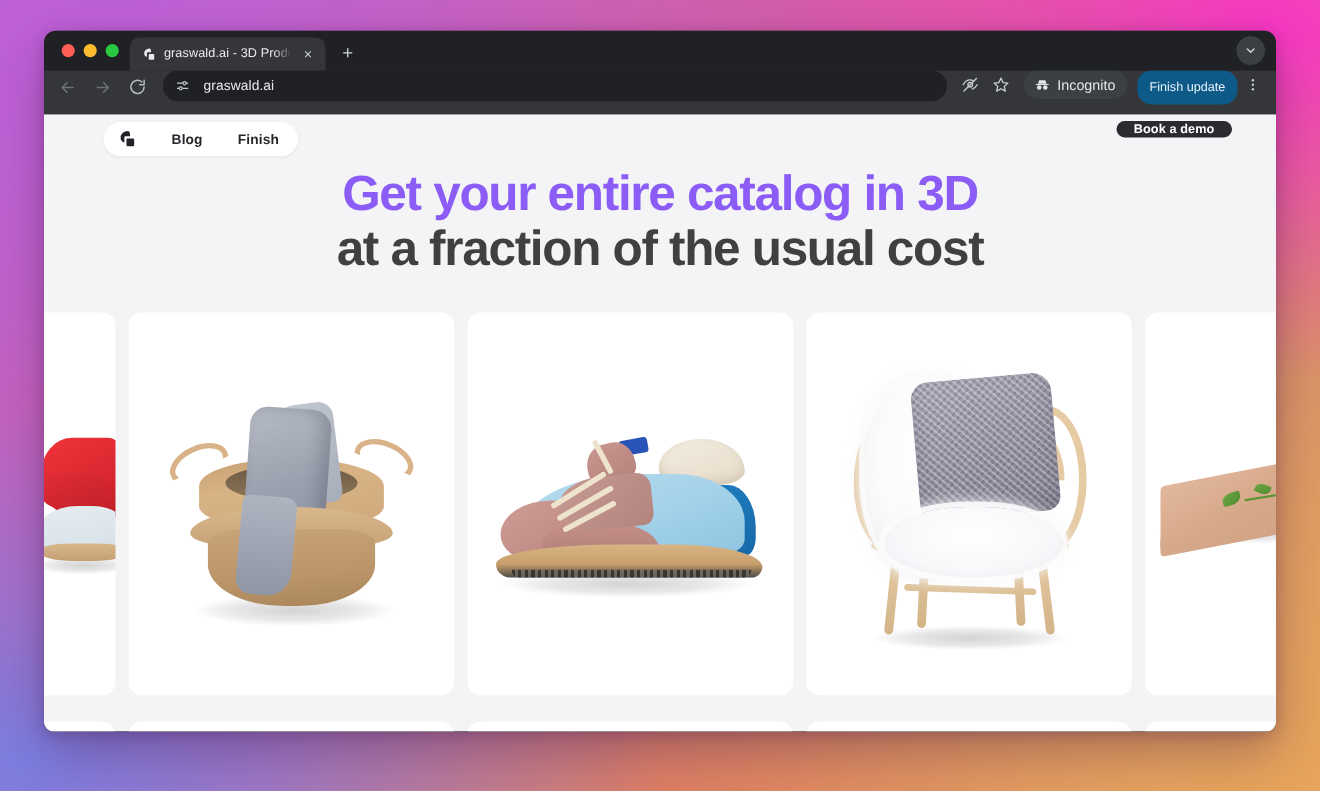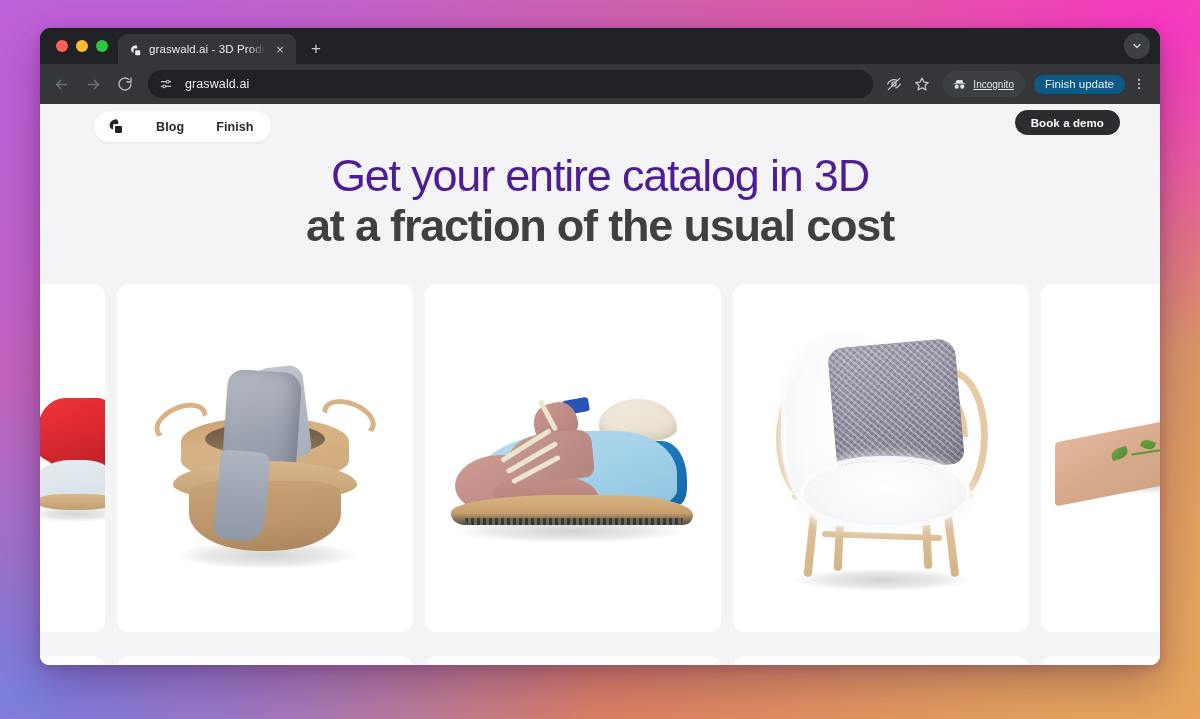--- a/index.html
+++ b/index.html
@@ -67,21 +67,21 @@
   .tabsearch {
     position: absolute; right: 10px; top: 5px;
     width: 26px; height: 26px; border-radius: 50%;
     background: #3c4043; color: #d8dadd;
     display: flex; align-items: center; justify-content: center;
   }
 
   
   .toolbar {
     height: 40px; background: #35363a;
-    display: flex; align-items: center; gap: 2px;
+    display: flex; align-items: flex-start; gap: 2px;
     padding: 0 10px 0 6px; flex: none;
   }
   .navbtn {
     width: 30px; height: 30px; border-radius: 50%;
     display: flex; align-items: center; justify-content: center;
     color: #b9bdc1; flex: none;
   }
   .navbtn.disabled { color: #6d7074; }
   .omnibox {
     flex: 1; height: 28px; background: #202124; border-radius: 14px;
@@ -96,23 +96,23 @@
   .omni-url { color: #e8eaed; font-size: 12.5px; white-space: nowrap; letter-spacing: .1px; }
   .tb-icon {
     width: 26px; height: 26px; border-radius: 50%; color: #c9cdd1;
     display: flex; align-items: center; justify-content: center; flex: none;
   }
   .incognito-chip {
     height: 26px; background: #3c4043; border-radius: 13px;
     display: flex; align-items: center; gap: 6px;
     padding: 0 11px 0 9px; margin-left: 6px; flex: none;
   }
-  .incognito-chip span { color: #e3e5e8; font-size: 10px; text-decoration: underline; }
+  .incognito-chip span { color: #e3e5e8; font-size: 13px; }
   .update-btn {
-    height: 19px; background: #0d5a88; border-radius: 13px;
+    height: 31px; background: #0d5a88; border-radius: 13px;
     display: flex; align-items: center; padding: 0 11px;
     margin-left: 7px; flex: none;
   }
   .update-btn span { color: #e7f1f8; font-size: 11.5px; font-weight: 500; }
   .kebab {
     width: 22px; height: 26px; color: #c9cdd1; flex: none;
     display: flex; align-items: center; justify-content: center;
     letter-spacing: 0; margin-left: 1px;
   }
 
@@ -126,35 +126,35 @@
     position: absolute; left: 54px; top: 7px;
     height: 31px; background: #ffffff; border-radius: 16px;
     display: flex; align-items: center; gap: 32px;
     padding: 0 17px 0 13px;
     box-shadow: 0 1px 3px rgba(20,20,30,.07);
   }
   .brand-logo { width: 17px; height: 17px; position: relative; flex: none; }
   .nav-link { font-size: 12.5px; color: #26272b; font-weight: 600; letter-spacing: .1px; white-space: nowrap; }
   .demo-btn {
     position: absolute; right: 40px; top: 6px;
-    height: 25px; background: #2b2c30; border-radius: 13px;
+    height: 15px; background: #2b2c30; border-radius: 13px;
     display: flex; align-items: center; padding: 0 16px;
   }
   .demo-btn span { color: #fff; font-size: 11.5px; font-weight: 600; letter-spacing: .1px; }
 
   
   .hero {
     position: absolute; left: 0; right: 0; top: 47px;
     text-align: center;
   }
   .hero h1 {
     font-size: 45px; line-height: 1.11; letter-spacing: -1.2px;
     font-weight: 700;
   }
-  .hl-line1 { color: #4c1d95; font-weight: 400; display: block; }
+  .hl-line1 { color: #8b5cf6; font-weight: 700; display: block; }
   .hl-line2 { color: #404040; font-weight: 700; display: block; }
 
   
   .rail {
     position: absolute; left: 0; right: 0; top: 180px;
     display: flex; gap: 12px; padding-left: 0px;
   }
   .card {
     background: #fff; border-radius: 12px; height: 348px;
     flex: none; position: relative; overflow: hidden;

